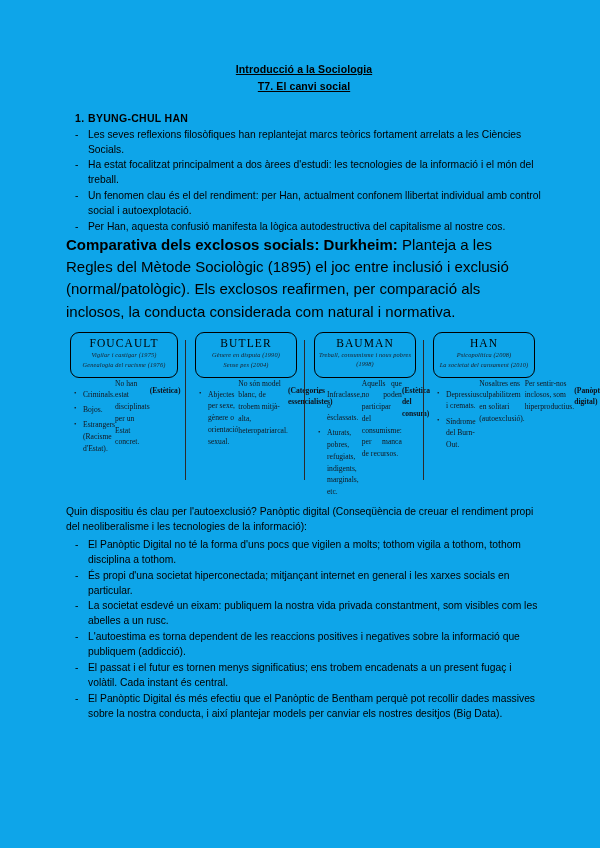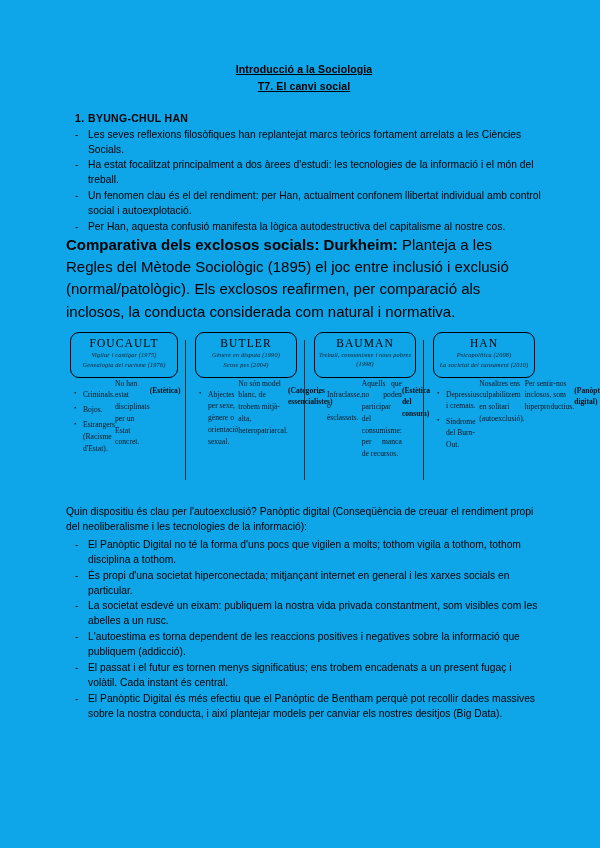--- a/index.html
+++ b/index.html
@@ -253,20 +253,21 @@
 
       <div class="cmp-col">
         <div class="divider"></div>
         <div class="author-box">
           <div class="author-name">BAUMAN</div>
           <div class="author-work">Treball, consumisme i nous pobres (1998)</div>
         </div>
         <div class="col-stack">
           <ul class="cmp-bullets">
             <li>Infraclasse, o èsclassats.</li>
+            <li>Aturats, pobres, refugiats, indigents, marginals, etc.</li>
           </ul>
           <div class="spacer"></div>
           <div class="cmp-note">Aquells que no poden participar del consumisme: per manca de recursos.</div>
           <div class="cmp-tag">(Estètica del consum)</div>
         </div>
       </div>
 
       <div class="cmp-col">
         <div class="divider"></div>
         <div class="author-box">

